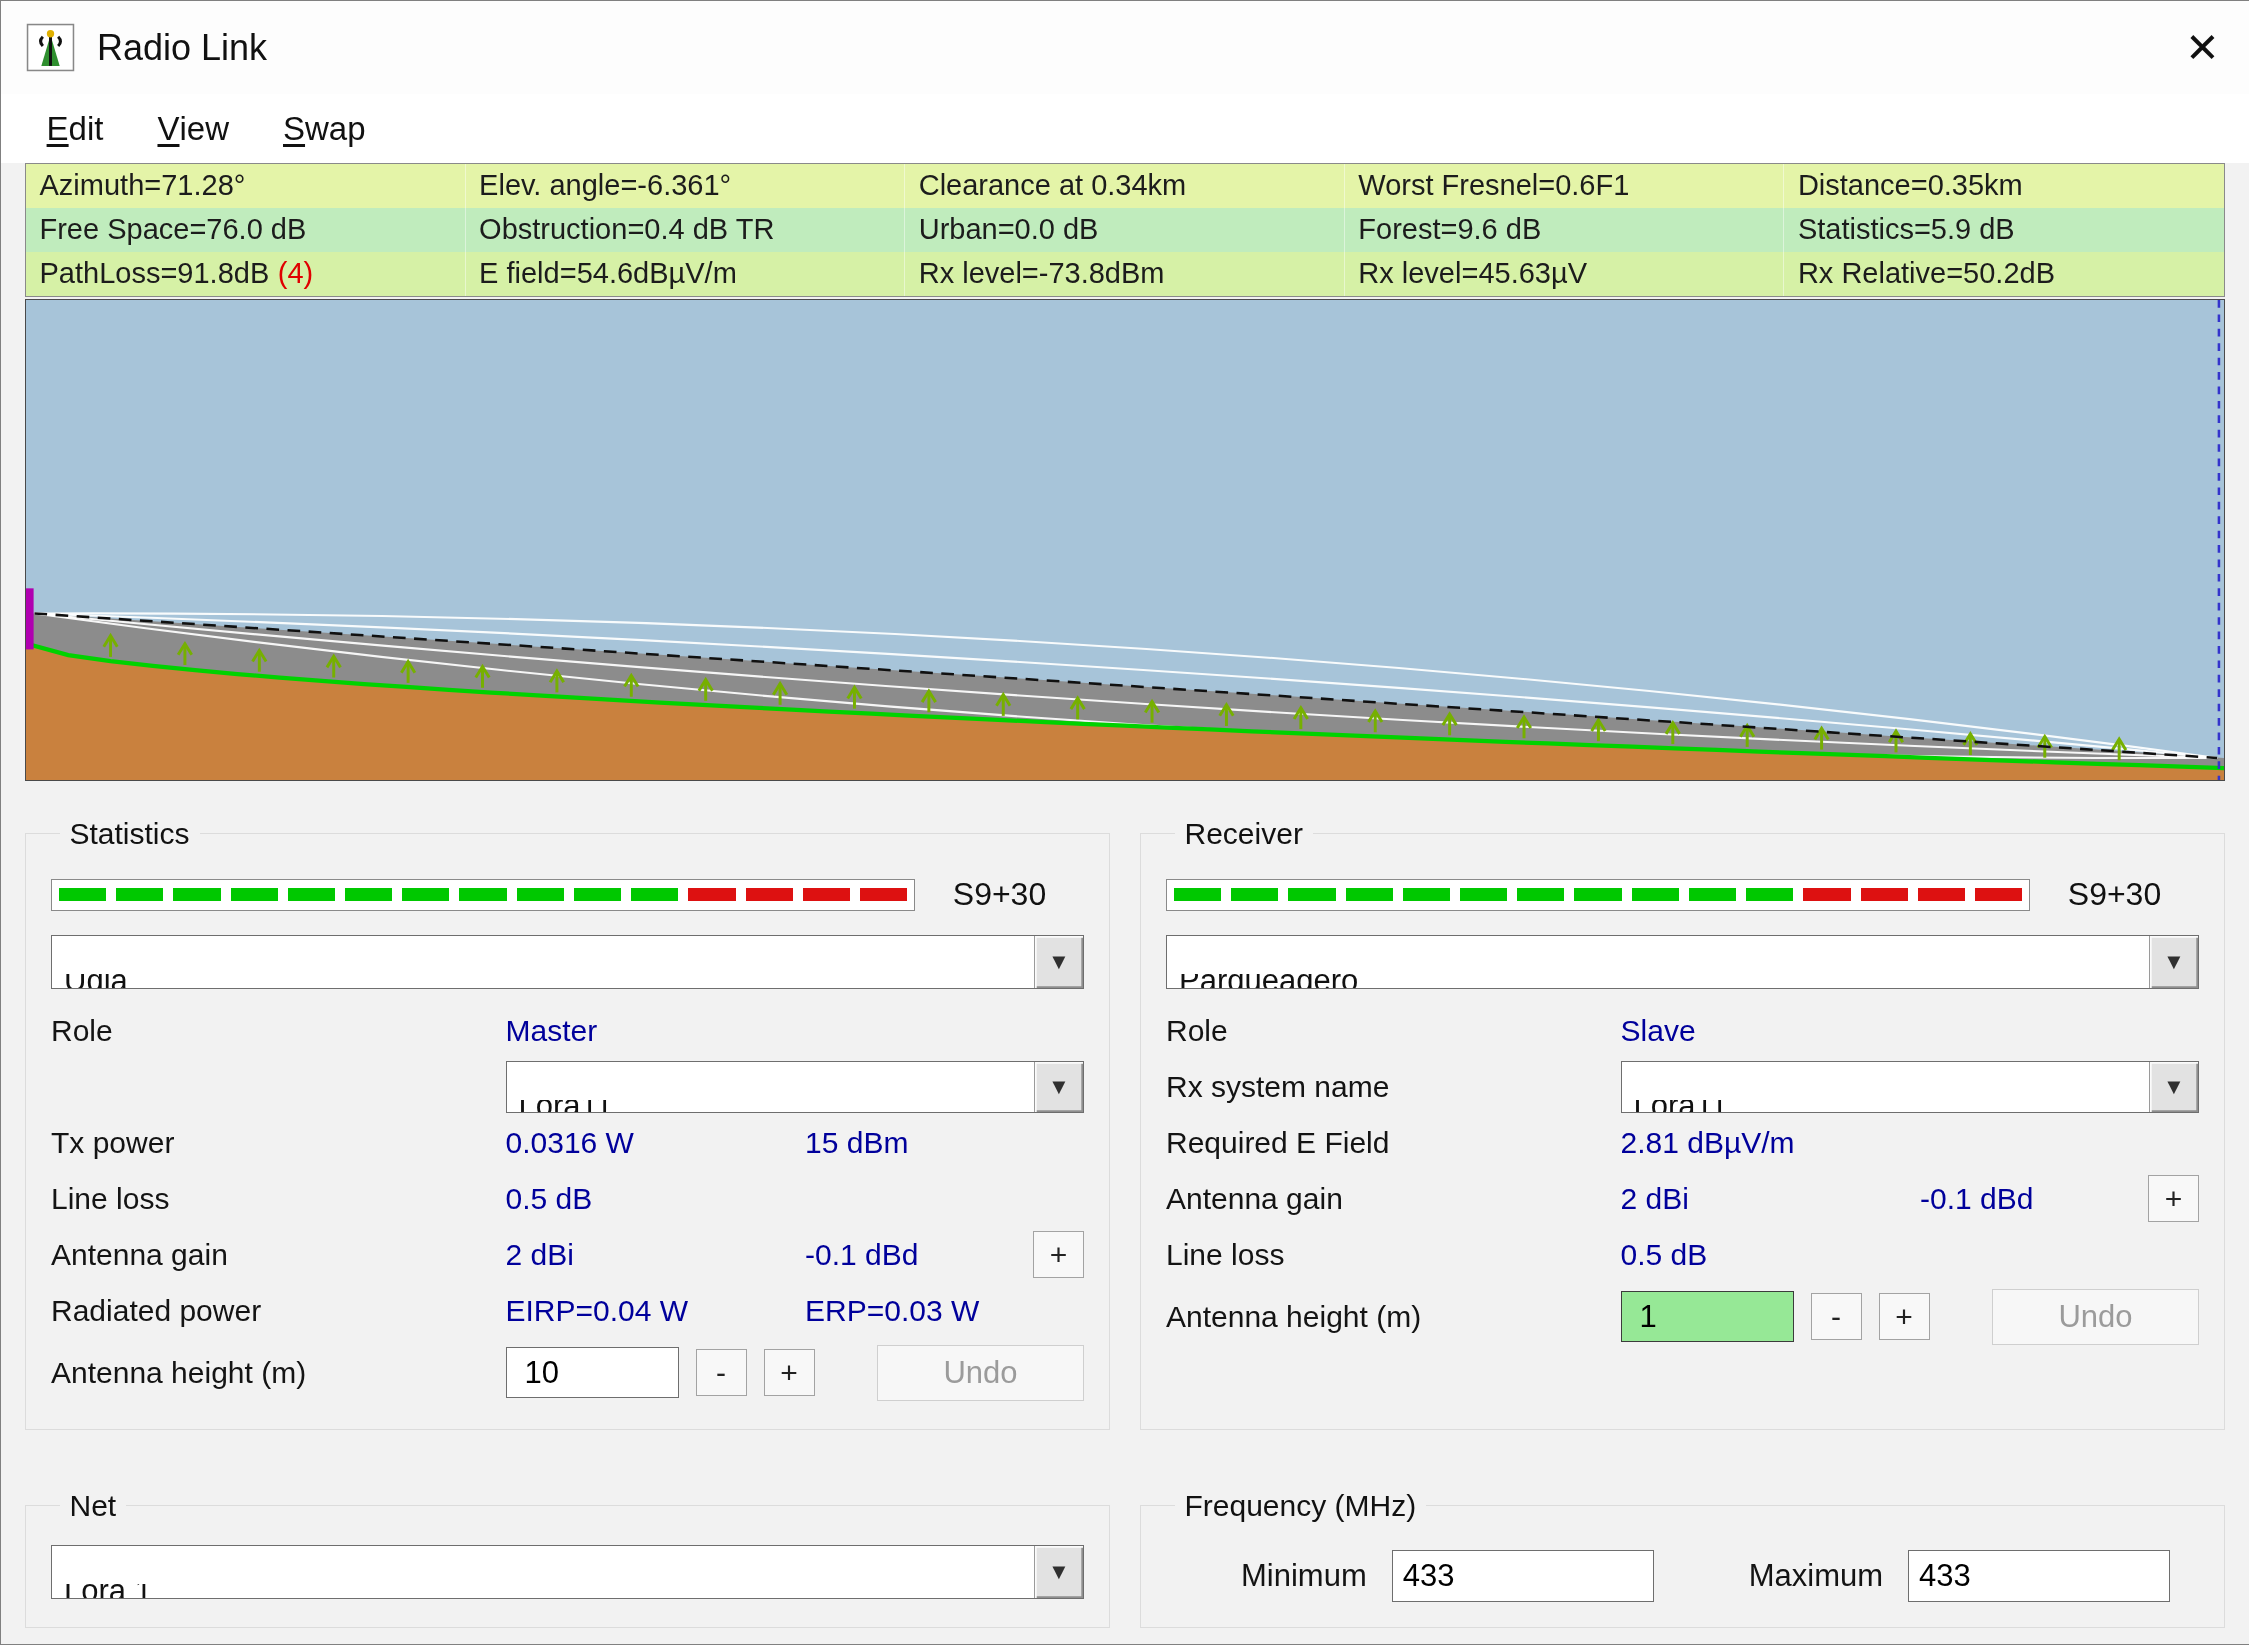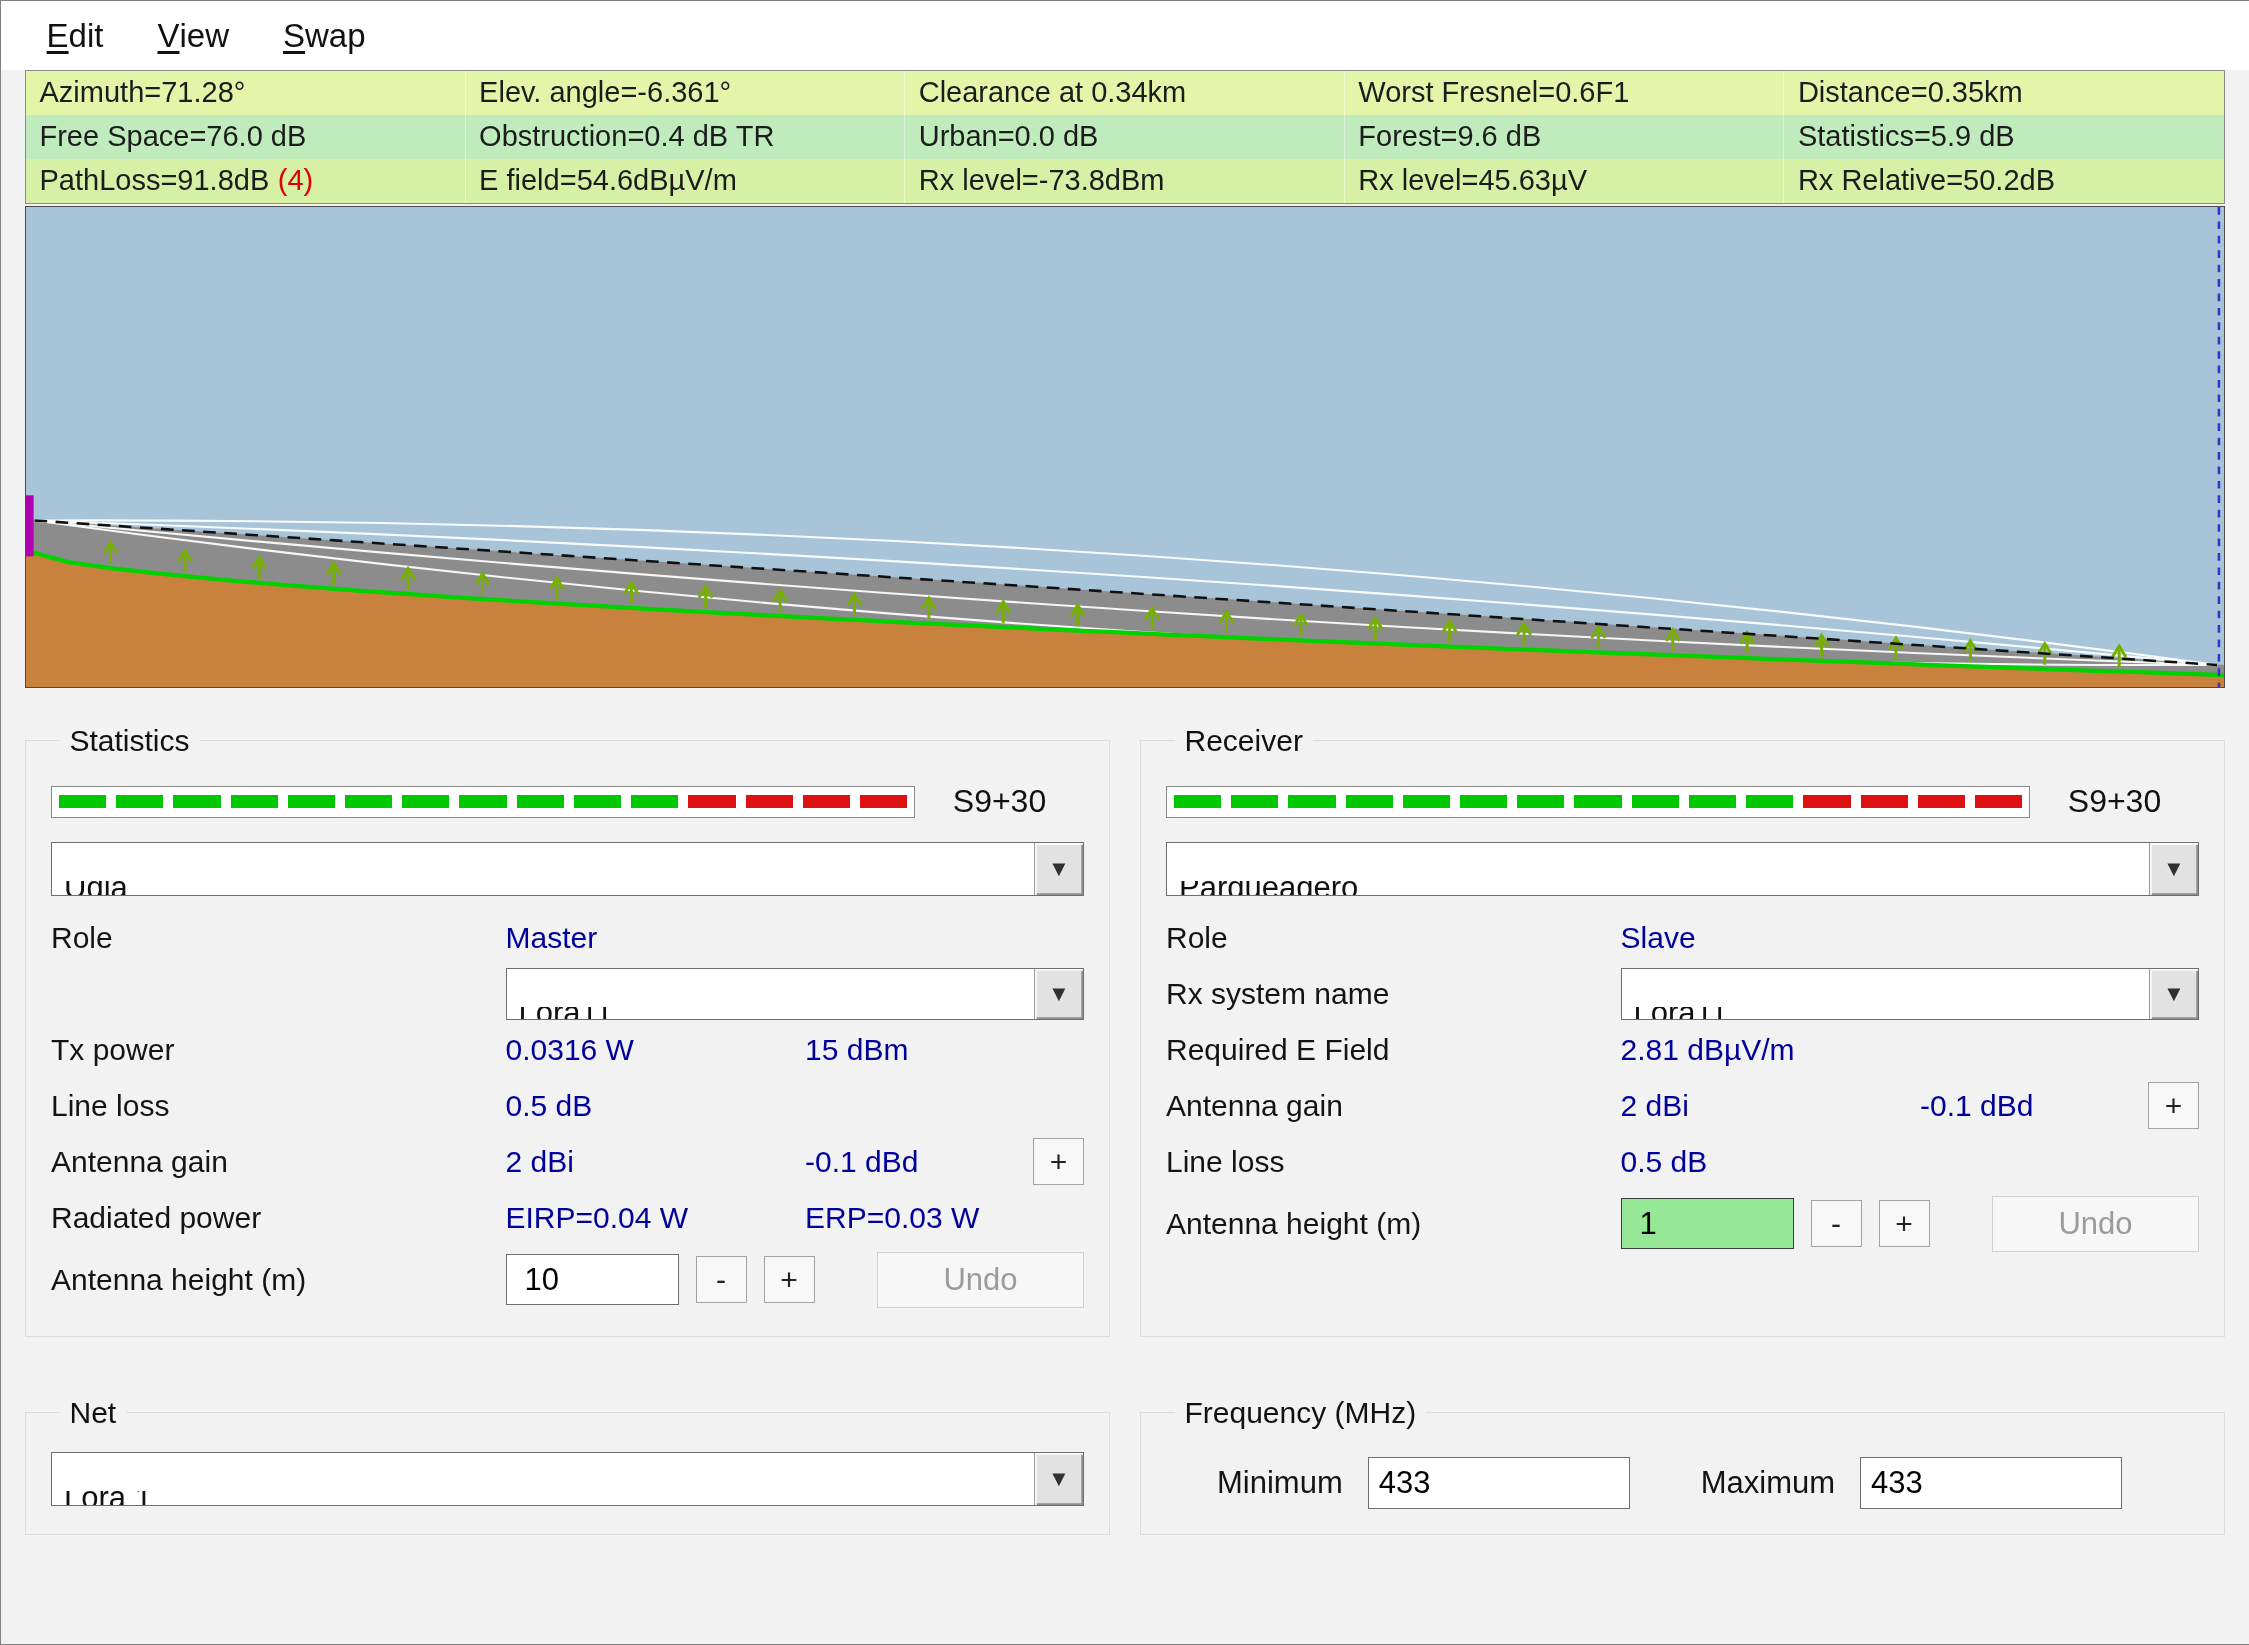--- a/index.html
+++ b/index.html
@@ -62,28 +62,40 @@
   .h-row { height:68px; }
   .h-controls { grid-column: 2 / -1; display:flex; align-items:center; gap:17px; }
   .h-input { width:173px; height:51px; border:1.7px solid #6e6e6e; background:#fff; font-size:31px; padding-left:18px; font-family:inherit; }
   .h-input.hl { background:#96e896; border-color:#3c3c3c; }
   .undo-btn { margin-left:auto; width:207px; height:56px; background:#f7f7f7; border:1.7px solid #cfcfcf;
     color:#9b9b9b; font-size:31px; font-family:inherit; }
   
   .bottom { display:flex; gap:30px; margin-top:59px; }
   fieldset.short { padding:22px 25px 25px 25px; }
   .freq-row { display:flex; align-items:center; gap:20px; padding:5px 0 0 51px; }
-  .freq-lab { font-size:31px; color:#141414; margin-right:5px; }
+  .freq-lab { font-size:31px; color:#141414; margin-right:5px;margin-left:24px; }
   .freq-input { width:262px; height:52px; border:1.7px solid #6e6e6e; background:#fff; font-size:31px; padding-left:10px; font-family:inherit; margin-right:51px; }
 </style>
 </head>
 <body>
 
 <div class="window">
 
+  <div class="titlebar">
+    <svg class="app-icon" viewBox="0 0 32 32">
+      <rect x="1" y="1" width="30" height="30" fill="#ffffff" stroke="#888" stroke-width="1"></rect>
+      <path d="M16 8 L10 28 L22 28 Z" fill="#2f8f2f"></path>
+      <line x1="16" y1="8" x2="16" y2="28" stroke="#111" stroke-width="2"></line>
+      <path d="M11 9 Q8 12 11 15" fill="none" stroke="#111" stroke-width="2"></path>
+      <path d="M21 9 Q24 12 21 15" fill="none" stroke="#111" stroke-width="2"></path>
+      <circle cx="16" cy="7" r="2.4" fill="#e0b000"></circle>
+    </svg>
+    <div class="title">Radio Link</div>
+    <button class="close-btn">✕</button>
+  </div>
 
   <div class="menubar">
     <div class="menu-item">
         <span class="accel">E</span>
         <span>dit</span>
       </div>
     <div class="menu-item">
         <span class="accel">V</span>
         <span>iew</span>
       </div>

